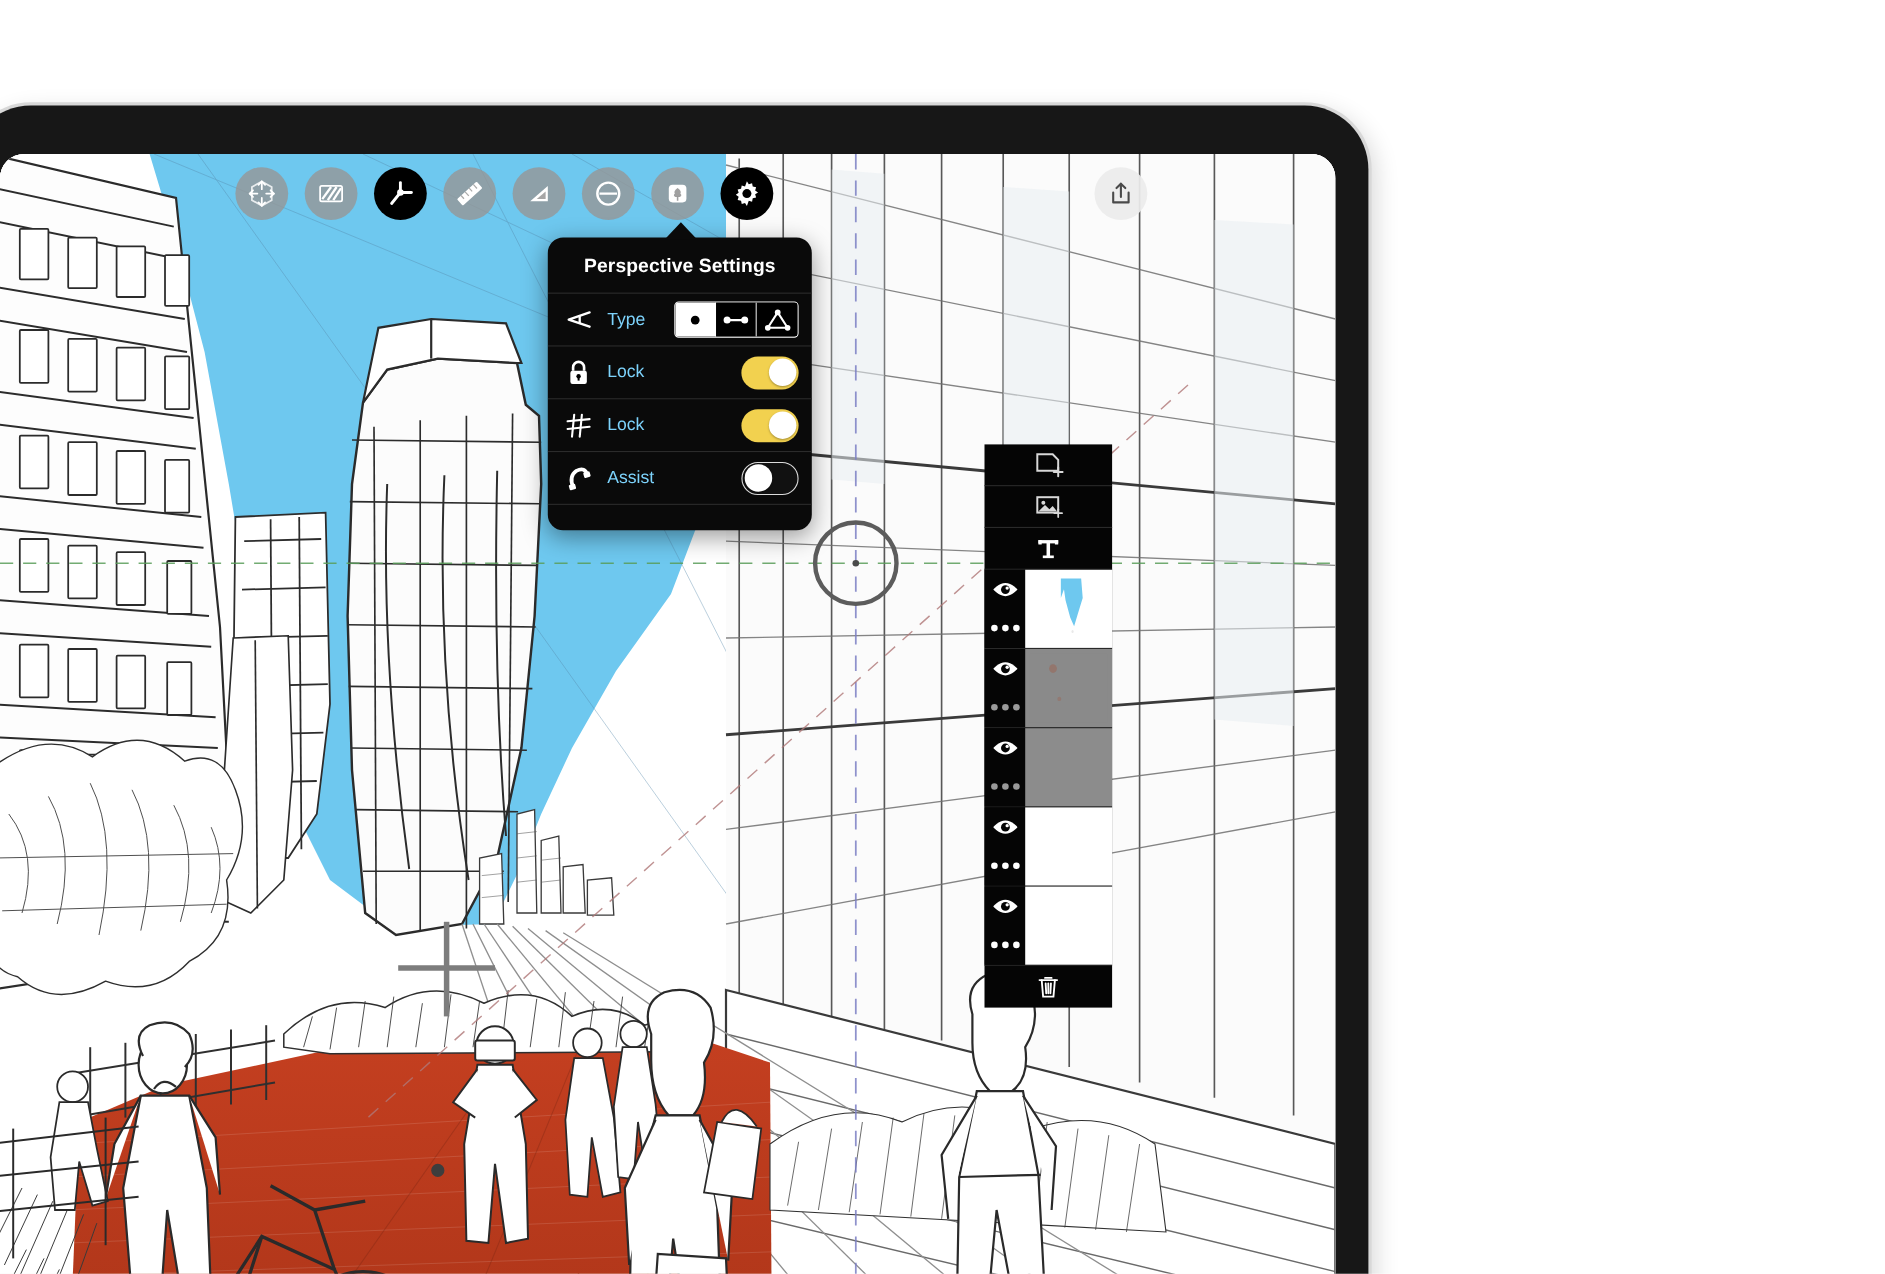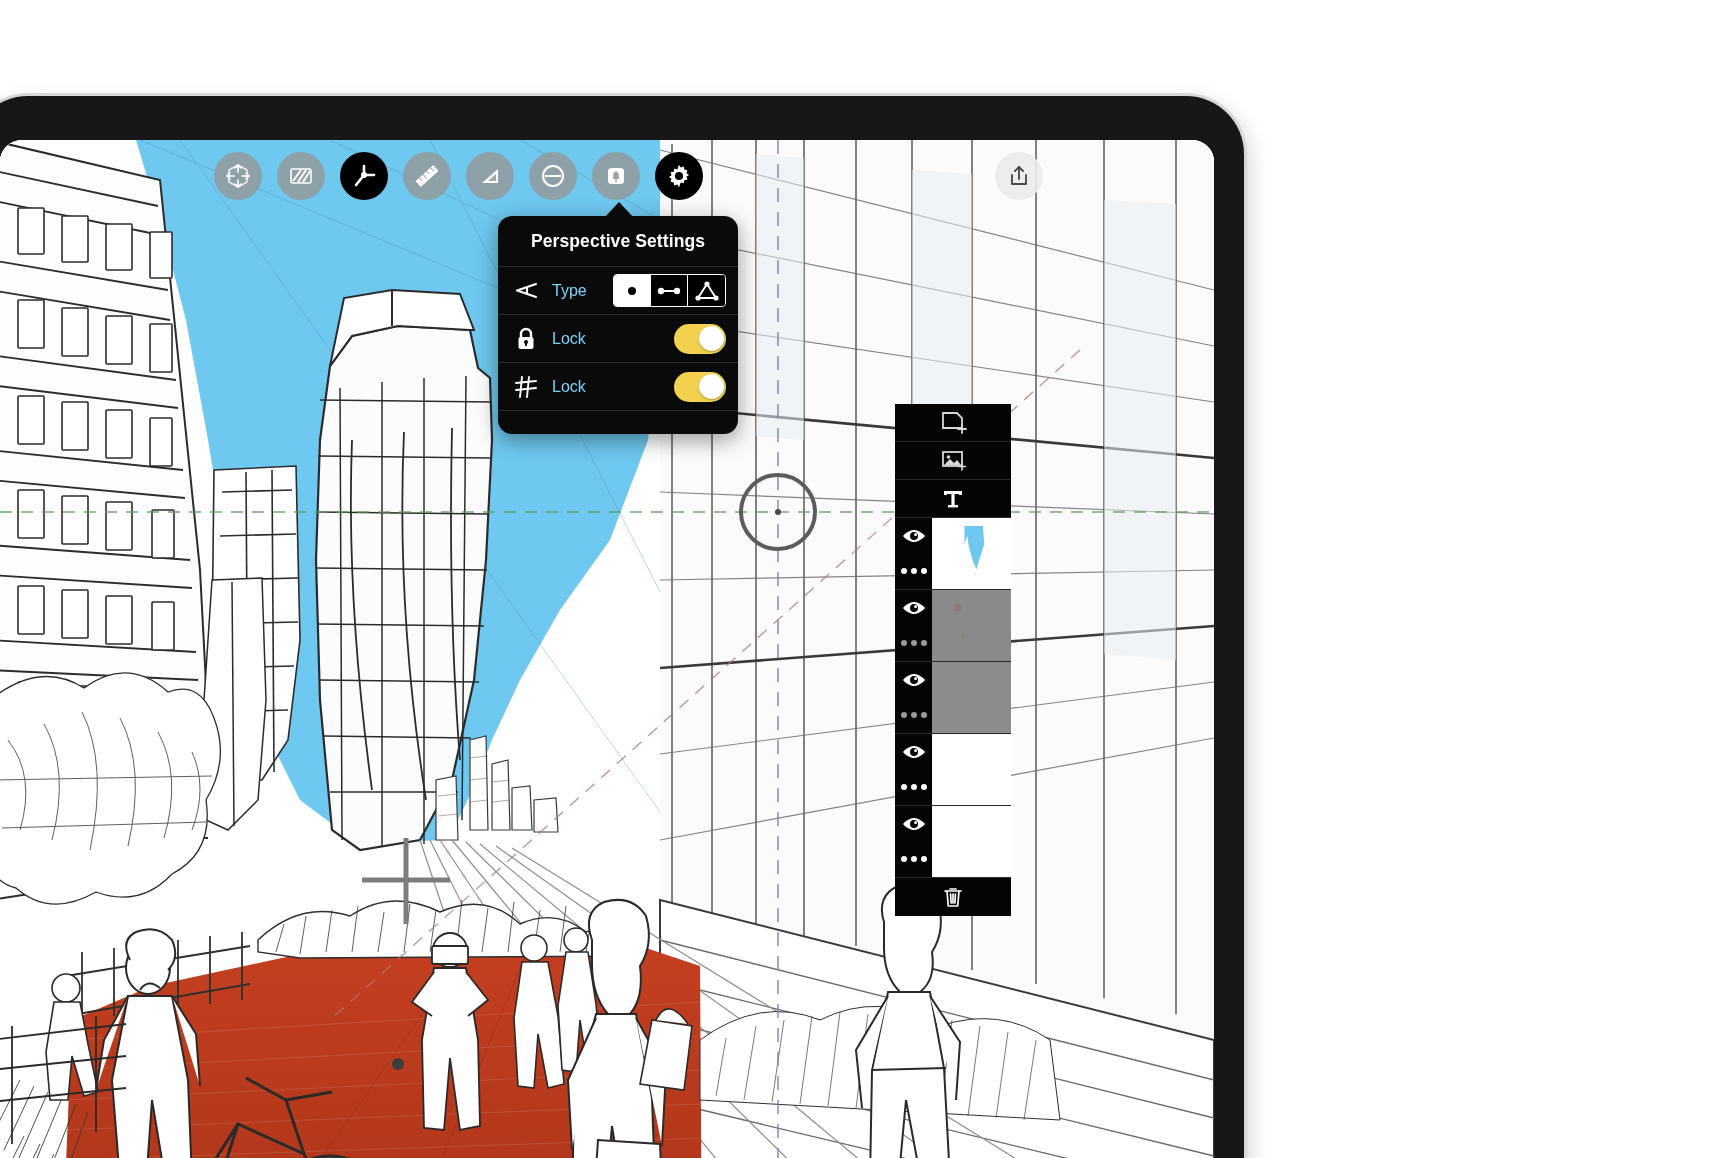--- a/index.html
+++ b/index.html
@@ -719,20 +719,35 @@
               </g>
             </svg>
           </span>
           <span class="rlabel">Lock</span>
           <span class="tgl on" role="switch" aria-checked="true">
             <span class="knob"></span>
           </span>
         </div>
 
 
+        <div class="pop-row">
+          <span class="ricon">
+            <svg width="24" height="24" viewBox="0 0 24 24">
+              <g fill="none" stroke="#ffffff" stroke-width="3.4" stroke-linecap="butt">
+                <path d="M7 20 Q3 10 10 5 Q18 1 20 9"></path>
+              </g>
+              <rect x="3.4" y="17.2" width="6" height="5" rx="1" fill="#ffffff" transform="rotate(-16 6.4 19.7)"></rect>
+              <rect x="16.6" y="6" width="6" height="5" rx="1" fill="#ffffff" transform="rotate(-16 19.6 8.5)"></rect>
+            </svg>
+          </span>
+          <span class="rlabel">Assist</span>
+          <span class="tgl off" role="switch" aria-checked="false">
+            <span class="knob"></span>
+          </span>
+        </div>
 
         <div class="pop-bottom"></div>
       </div>
 
       <div class="layers">
 
         <div class="lay-btn" title="New Layer">
           <svg width="30" height="26" viewBox="0 0 30 26">
             <path d="M5 3 L19 3 L24 8 L24 18 L5 18 Z" fill="none" stroke="#d8d8d8" stroke-width="1.8"></path>
             <g stroke="#d8d8d8" stroke-width="1.8" stroke-linecap="round">

